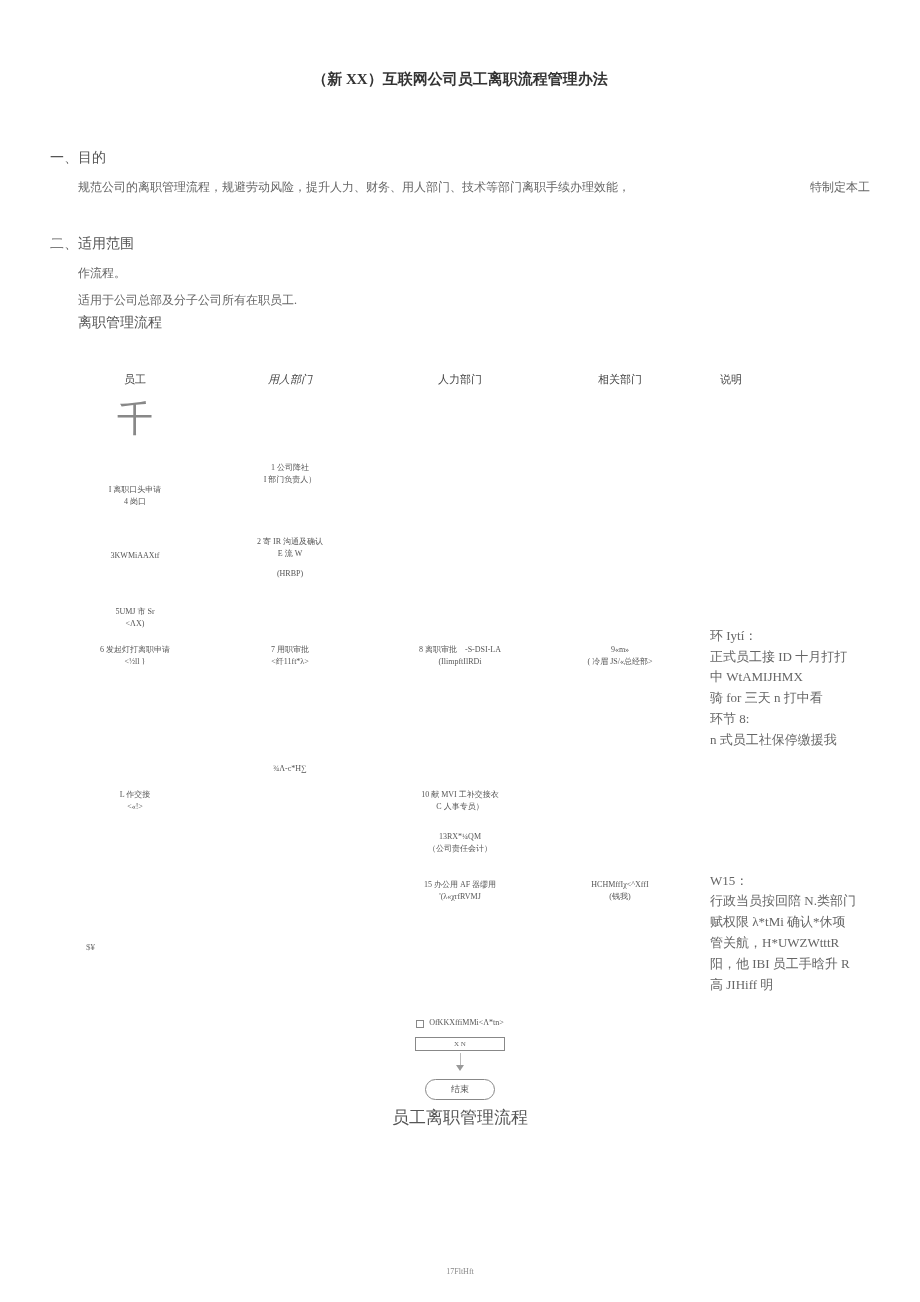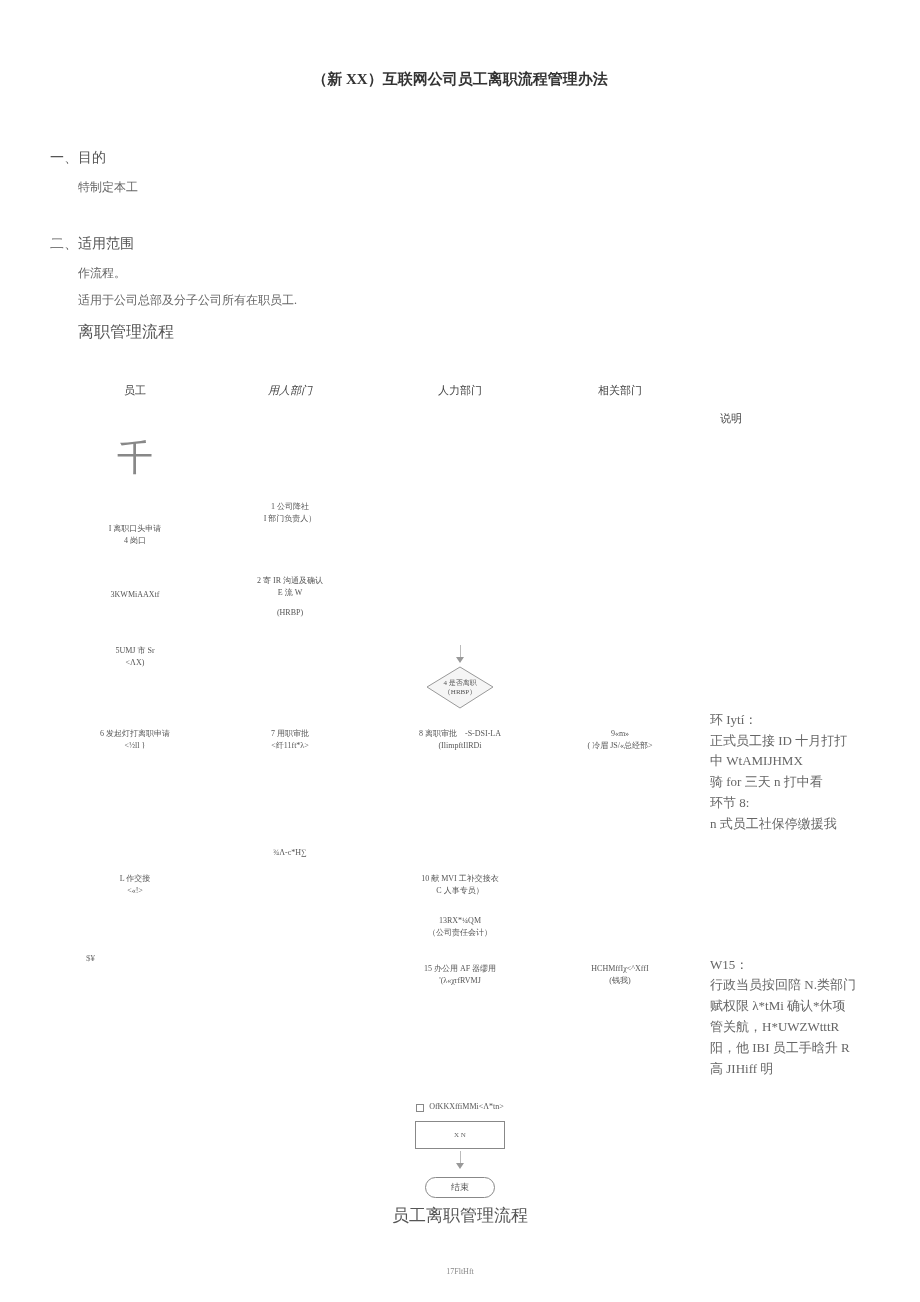--- a/index.html
+++ b/index.html
@@ -24,41 +24,41 @@
     margin-bottom: 10px;
   }
   .body-text {
     font-size: 12px;
     color: #666;
     margin-left: 28px;
     line-height: 1.8;
   }
   .body-row { display: flex; justify-content: space-between; }
   .sub-head {
-    font-size: 16px;
+    font-size: 14px;
     color: #555;
     margin-left: 28px;
-    margin-top: 10px;
+    margin-top: 2px;
   }
   .flow-area {
     margin-top: 40px;
     position: relative;
     padding: 0 10px;
   }
   .col-headers {
     display: flex;
     font-size: 11px;
     color: #444;
   }
   .col { text-align: center; }
   .col1 { width: 150px; }
   .col2 { width: 160px; font-style: italic; }
   .col3 { width: 180px; }
   .col4 { width: 140px; }
-  .col5 { flex: 1; text-align: left; padding-left: 30px; margin-top: 28px; }
+  .col5 { flex: 1; text-align: left; padding-left: 30px; }
   .glyph {
     font-size: 36px;
     color: #888;
     text-align: center;
     width: 150px;
     margin-top: 8px;
     font-family: "KaiTi", serif;
   }
   .fl-row {
     display: flex;
@@ -87,21 +87,21 @@
     text-align: center;
     line-height: 1.2;
     color: #555;
     width: 60px;
   }
   .end-box {
     width: 90px;
     margin: 8px auto 2px auto;
     border: 1px solid #888;
     font-size: 7px;
-    padding: 9px 0;
+    padding: 2px 0;
     text-align: center;
     color: #666;
   }
   .end-oval {
     width: 70px;
     margin: 8px auto 0 auto;
     border: 1px solid #888;
     border-radius: 12px;
     font-size: 9px;
     padding: 3px 12px;
@@ -148,20 +148,21 @@
     margin-right: 3px;
   }
 </style>
 </head>
 <body>
 
 <div class="title">（新 XX）互联网公司员工离职流程管理办法</div>
 
 <div class="section-head">一、目的</div>
 <div class="body-text body-row">
+  <span>规范公司的离职管理流程，规避劳动风险，提升人力、财务、用人部门、技术等部门离职手续办理效能，</span>
   <span>特制定本工</span>
 </div>
 
 <div style="height:36px"></div>
 
 <div class="section-head">二、适用范围</div>
 <div class="body-text">作流程。</div>
 <div class="body-text" style="margin-top:6px">适用于公司总部及分子公司所有在职员工.</div>
 
 <div class="sub-head">离职管理流程</div>
@@ -206,33 +207,20 @@
     <div class="fl-cell c4"></div>
     <div class="fl-cell c5"></div>
   </div>
 
   <div class="fl-row" style="margin-top:26px">
     <div class="fl-cell c1">
       <div>5UMJ 市 Sr</div>
       <div>&lt;ΛX)</div>
     </div>
     <div class="fl-cell c2"></div>
-    <div class="fl-cell c3">
-      <div class="vline"></div>
-      <div class="arrow-down"></div>
-      <div class="decision">
-        <svg viewBox="0 0 70 45">
-            <polygon points="35,2 68,22 35,43 2,22" fill="#f5f5f5" stroke="#999" stroke-width="1"></polygon>
-          </svg>
-        <div class="decision-label">
-          <div>4 是否离职</div>
-          <div>（HRBP）</div>
-        </div>
-      </div>
-    </div>
     <div class="fl-cell c4"></div>
     <div class="fl-cell c5"></div>
   </div>
 
   <div class="fl-row" style="margin-top:14px">
     <div class="fl-cell c1">
       <div>6 发起灯打离职申请</div>
       <div>&lt;½ll }</div>
     </div>
     <div class="fl-cell c2">

